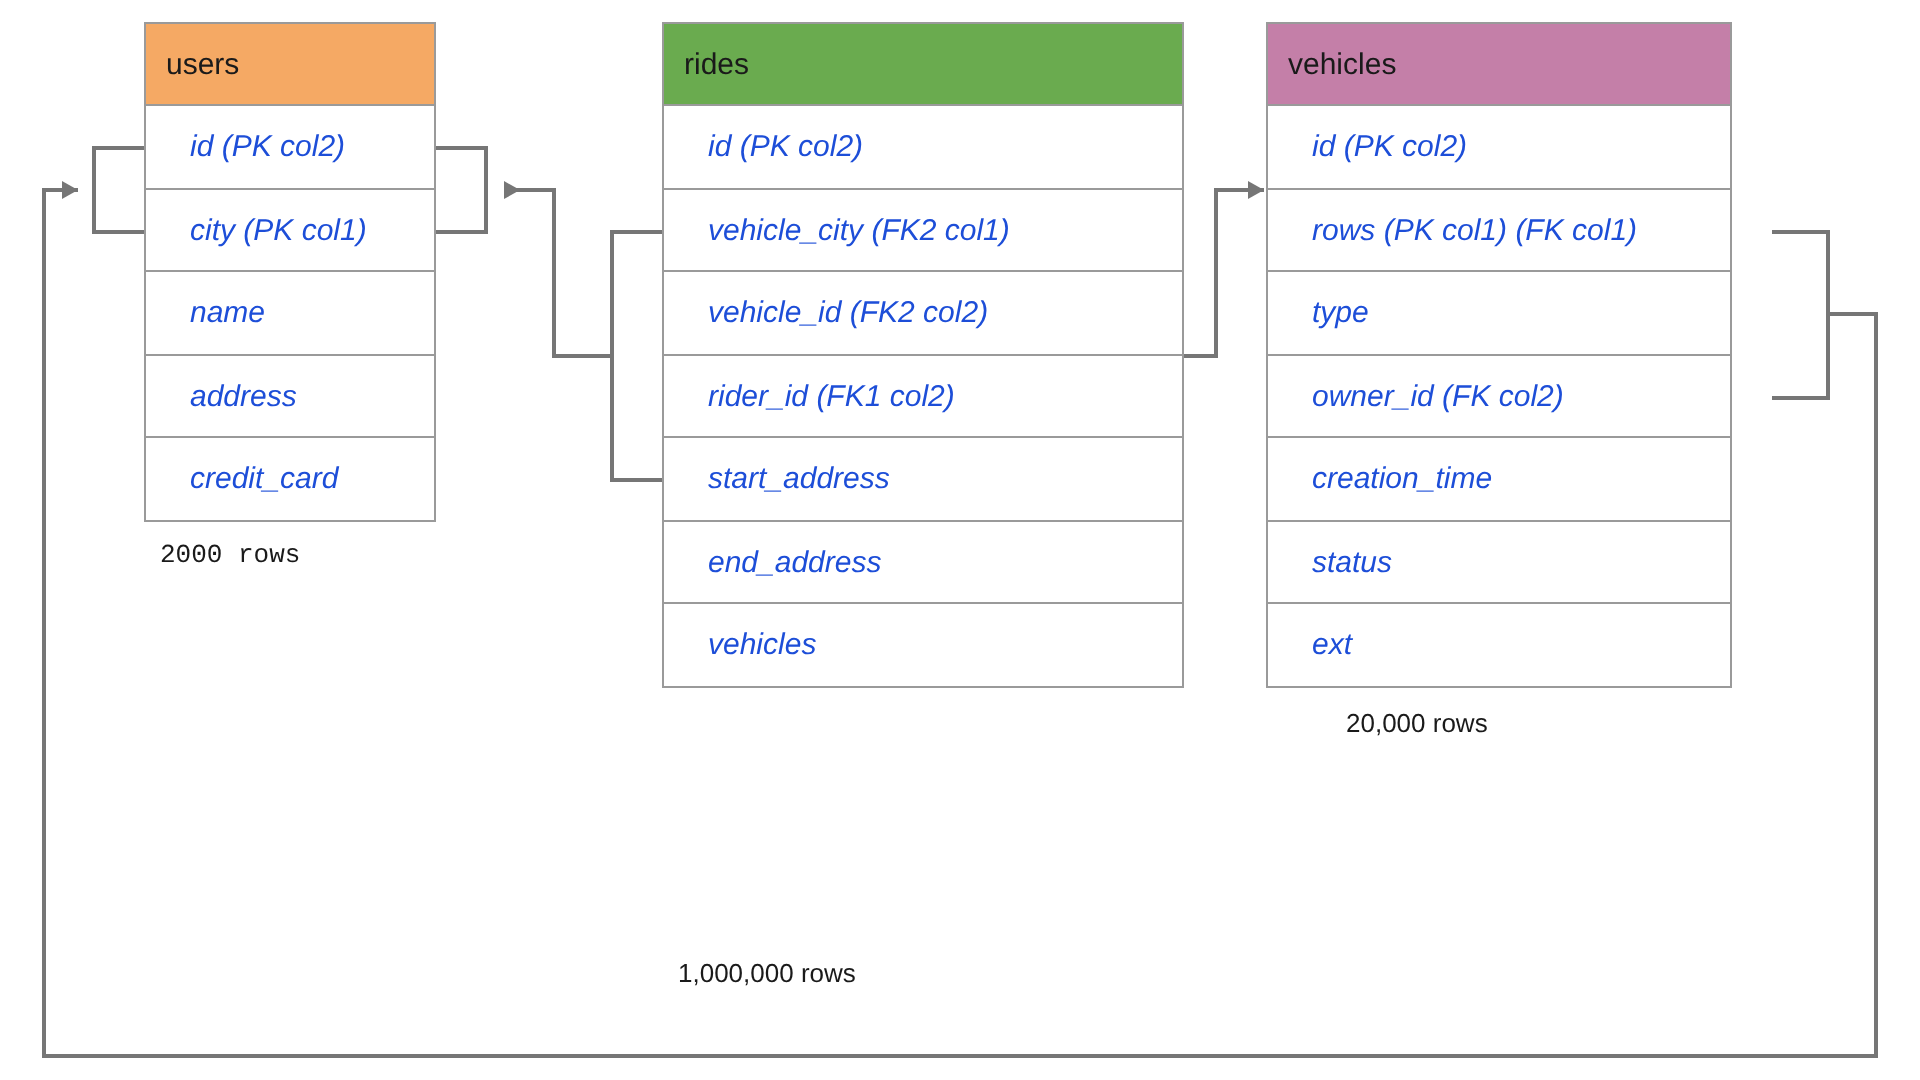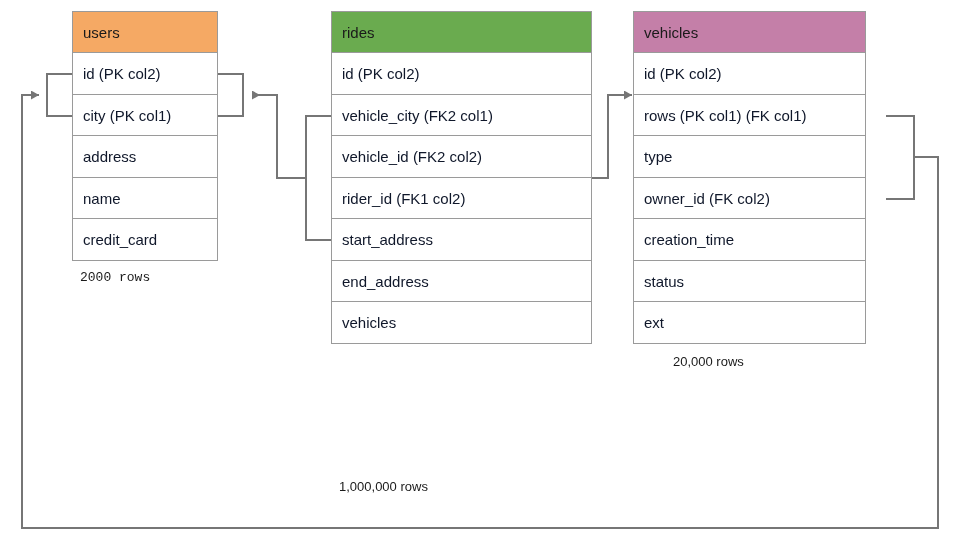--- a/index.html
+++ b/index.html
@@ -8,22 +8,22 @@
   #canvas{position:relative;width:960px;height:540px;background:#ffffff;}
 
   svg#wires{position:absolute;left:0;top:0;width:960px;height:540px;}
 
   .table{position:absolute;box-sizing:border-box;}
   .thead{box-sizing:border-box;height:42px;line-height:42px;
          border:1px solid #9a9a9a;padding:0 10px;
          font-size:15px;color:#1a1a1a;white-space:nowrap;overflow:hidden;}
   .trow{box-sizing:border-box;height:41.5px;line-height:41.5px;
         border:1px solid #9a9a9a;border-top:none;background:#ffffff;
-        padding:0 10px;font-size:15px;color:#0f172a;
-        white-space:nowrap;overflow:hidden;}
+        padding:0 22px;font-size:15px;color:#1d4ed8;
+        white-space:nowrap;overflow:hidden;font-style:italic;}
   .rowcount{position:absolute;font-size:13px;color:#1a1a1a;white-space:nowrap;}
 </style>
 </head>
 <body>
 
 <div id="canvas">
 
   <svg id="wires" viewBox="0 0 960 540" xmlns="http://www.w3.org/2000/svg">
     <defs>
       <marker id="arrowL" markerWidth="9" markerHeight="9" refX="8" refY="4.5" orient="auto-start-reverse" markerUnits="userSpaceOnUse">
@@ -52,22 +52,22 @@
       <path d="M 579 178 L 608 178 L 608 95 L 632 95" marker-end="url(#arrowR)"></path>
 
       <path d="M 914 157 L 938 157 L 938 528 L 22 528 L 22 95 L 39 95" marker-end="url(#arrowR)"></path>
     </g>
   </svg>
 
   <div class="table" style="left:72px;top:11px;width:146px;">
     <div class="thead" style="background:#F5A964;">users</div>
     <div class="trow">id (PK col2)</div>
     <div class="trow">city (PK col1)</div>
+    <div class="trow">name</div>
     <div class="trow">address</div>
-    <div class="trow">name</div>
     <div class="trow">credit_card</div>
   </div>
   <div class="rowcount" style="left:80px;top:270px;font-family:Liberation Mono, monospace;">2000 rows</div>
 
   <div class="table" style="left:331px;top:11px;width:261px;">
     <div class="thead" style="background:#6AAB4F;">rides</div>
     <div class="trow">id (PK col2)</div>
     <div class="trow">vehicle_city (FK2 col1)</div>
     <div class="trow">vehicle_id (FK2 col2)</div>
     <div class="trow">rider_id (FK1 col2)</div>

